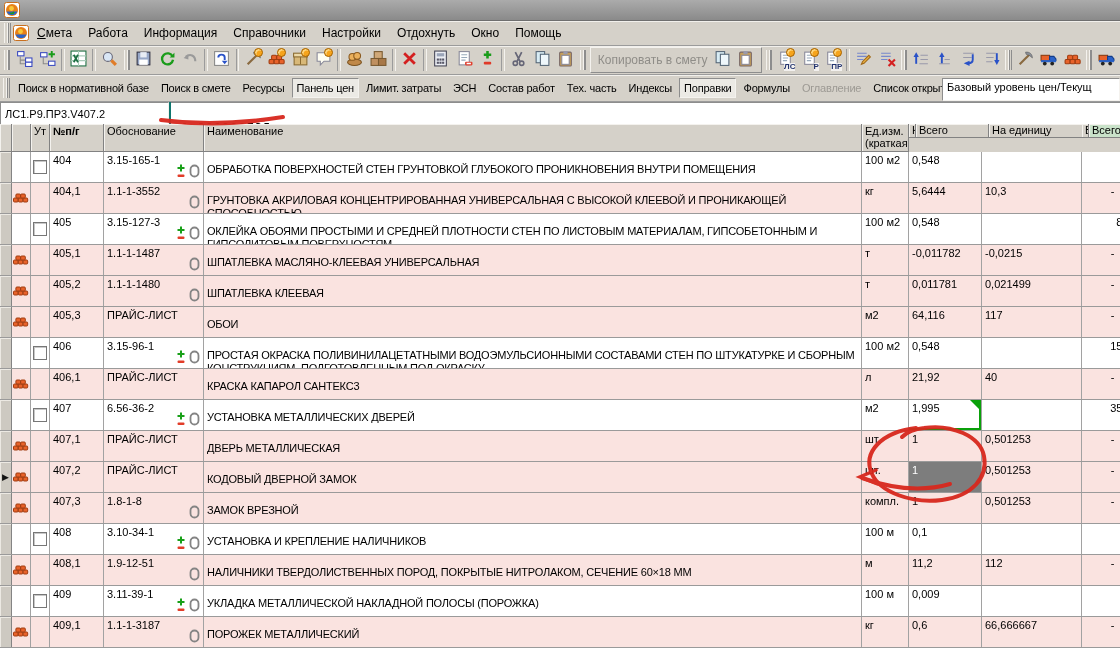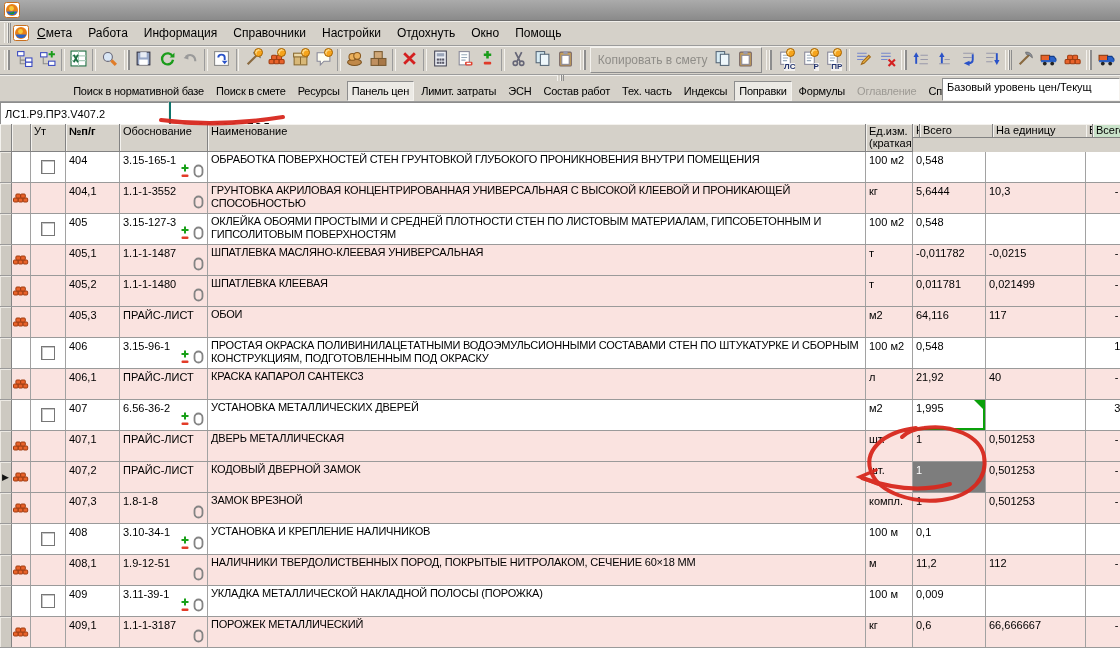--- a/index.html
+++ b/index.html
@@ -31,42 +31,42 @@
   .gear{position:absolute;top:0;right:1px;width:7px;height:7px;border-radius:50%;
     background:#f6a41c;border:1px solid #a66300;box-shadow:inset 1.5px 1.5px 0 #ffd77e;}
   .sublbl{position:absolute;bottom:1px;right:1px;font-size:8px;font-weight:bold;color:#23346e;
     background:rgba(255,255,255,.7);line-height:8px;}
   .copygrp{height:24px;display:flex;align-items:center;gap:6px;padding:0 7px;margin:0 2px;
     border:1px solid;border-color:#f4f2ee #8d8d8d #8d8d8d #f4f2ee;background:#d5d1c9;}
   .copygrp .lbl{font-size:12px;color:#8f8d88;white-space:nowrap;}
   .copygrp svg{width:17px;height:17px;}
   
   .tabbar{height:26px;display:flex;align-items:center;padding:0 1px;position:relative;
-    border-bottom:1px solid #9b9b9b;box-shadow:inset 0 1px 0 #f2f0ec;flex-direction:column;}
+    border-bottom:1px solid #9b9b9b;box-shadow:inset 0 1px 0 #f2f0ec;}
   .tabs{display:flex;align-items:center;height:26px;}
   .tab{font-size:11px;padding:3px 4px;margin:0 1px;white-space:nowrap;letter-spacing:-0.2px;
     border:1px solid transparent;cursor:default;}
   .tab.pressed{background:#eceae5;border-color:#8d8d8d #f4f2ee #f4f2ee #8d8d8d;}
   .tab.disabled{color:#9d9a94;}
   .tab .dd{font-size:9px;margin-left:4px;}
   .combo{position:absolute;right:0;top:3px;width:172px;height:19px;background:#fff;
     border:1px solid;border-color:#8d8d8d #f4f2ee #f4f2ee #8d8d8d;font-size:11px;
     padding:2px 0 0 4px;white-space:nowrap;overflow:hidden;}
   
   .fbar{height:26px;display:flex;align-items:stretch;border-bottom:1px solid #9b9b9b;background:#0f766e;}
   .refbox{width:163px;background:#fff;border:1px solid;border-color:#8d8d8d #f4f2ee #f4f2ee #8d8d8d;
     font-size:11px;padding:5px 0 0 4px;white-space:nowrap;overflow:hidden;}
   .valbox{flex:1;background:#fff;margin-left:2px;border-top:1px solid #8d8d8d;
     font-family:"DejaVu Sans Mono","Liberation Mono",monospace;font-size:12px;
     padding:18px 0 0 10px;letter-spacing:1px;}
   
   .grid{position:absolute;top:124px;left:0;width:1132px;}
   .c{box-sizing:border-box;border-right:1px solid #a2a2a2;overflow:hidden;flex:none;}
-  .w-sel{width:12px}.w-icn{width:19px}.w-ut{width:35px}.w-num{width:54px}
-  .w-code{width:88px}.w-name{width:658px}.w-unit{width:47px}
+  .w-sel{width:12px}.w-icn{width:19px}.w-ut{width:19px}.w-num{width:54px}
+  .w-code{width:100px}.w-name{width:658px}.w-unit{width:47px}
   .w-qt{width:73px}.w-qu{width:100px}.w-bt{width:74px}
   .ghead{display:flex;height:28px;background:#d5d1c9;font-size:11px;}
   .hc{box-sizing:border-box;border-right:1px solid #828282;border-bottom:1px solid #828282;
     box-shadow:inset 1px 1px 0 #f4f2ee;padding:1px 3px;flex:none;overflow:hidden;white-space:nowrap;}
   .hgrp{display:flex;flex-direction:row;flex:none;box-sizing:border-box;}
   .hg-top{height:14px;box-sizing:border-box;border-right:1px solid #828282;border-bottom:1px solid #828282;
     box-shadow:inset 1px 1px 0 #f4f2ee;padding:0 3px;overflow:hidden;white-space:nowrap;}
   .hg-bot{display:flex;height:14px;}
   .hc2{box-sizing:border-box;border-right:1px solid #828282;border-bottom:1px solid #828282;
     box-shadow:inset 1px 1px 0 #f4f2ee;padding:0 3px;flex:none;overflow:hidden;white-space:nowrap;}
@@ -77,21 +77,21 @@
   .c.selcol{background:#cdc9c1;border-right:1px solid #848484;
     box-shadow:inset 1px 1px 0 #ece9e3;display:flex;align-items:center;justify-content:center;}
   .cur{font-size:9px;color:#111;line-height:9px;}
   .c.icncol{display:flex;align-items:center;justify-content:center;}
   .c.utcol{display:flex;align-items:center;justify-content:center;}
   .cb{width:12px;height:12px;background:#fff;border:1px solid #777;
     box-shadow:inset 1px 1px 0 #c8c8c8;}
   .c.numcol{font-size:11px;padding:2px 0 0 3px;}
   .c.codecol{font-size:11px;padding:2px 0 0 3px;position:relative;white-space:nowrap;}
   .rowicons{position:absolute;right:3px;bottom:2px;display:flex;gap:3px;align-items:flex-end;}
-  .c.namecol{font-size:11px;line-height:13px;padding:1px 3px;letter-spacing:-0.2px;}
+  .c.namecol{font-size:11px;line-height:13px;padding:11px 3px;letter-spacing:-0.2px;}
   .c.unitcol{font-size:11px;padding:2px 0 0 3px;white-space:nowrap;}
   .c.qcol{font-size:11px;padding:2px 0 0 3px;position:relative;white-space:nowrap;}
   .c.qcol.selcell{background:#7d7d7d;color:#fff;}
   .gmark{position:absolute;inset:0;pointer-events:none;
     border-right:2px solid #0aa00a;border-bottom:2px solid #0aa00a;}
   .gmark::after{content:'';position:absolute;top:0;right:0;
     border-top:9px solid #0aa00a;border-left:9px solid transparent;}
   .c.bcol{font-size:11px;padding-top:2px;white-space:nowrap;}
   .c.bcol.rnum{text-align:right;padding-right:2px;}
   .c.bcol.dash{text-align:center;padding-right:12px;}

